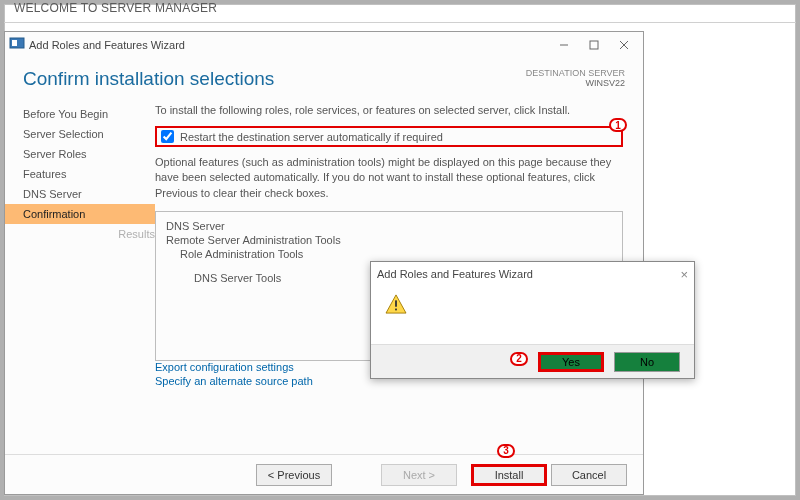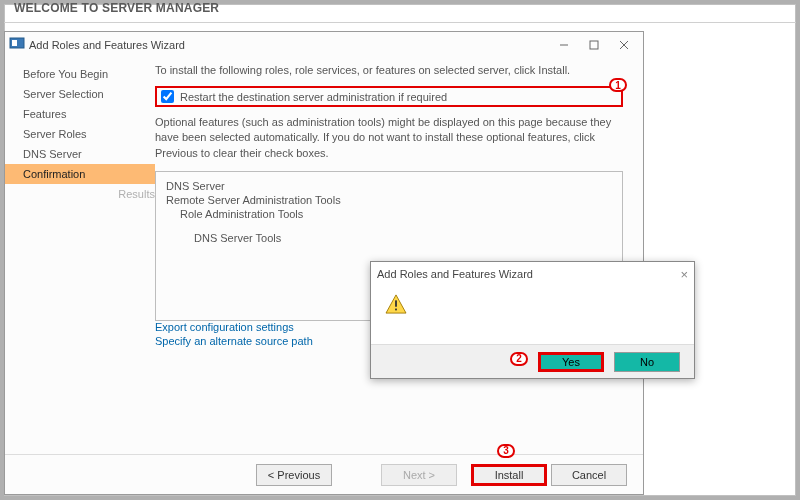--- a/index.html
+++ b/index.html
@@ -1,18 +1,18 @@
 <!DOCTYPE html>
 <html><head>
 <meta charset="utf-8">
 <style>
   * { box-sizing: border-box; margin: 0; padding: 0; font-family: "Segoe UI", Arial, sans-serif; }
   body { background: #b0b0b0; width: 800px; height: 500px; overflow: hidden; position: relative; }
   .page-bg { position:absolute; inset:0; background:#fff; border:1px solid #c0c0c0; margin:4px; }
-  .welcome { position:absolute; top:1px; left:14px; font-size:12px; font-weight:700; color:#5a5a5a; letter-spacing:0.2px;text-align:right;}
+  .welcome { position:absolute; top:1px; left:14px; font-size:12px; font-weight:400; color:#5a5a5a; letter-spacing:0.2px;text-align:right;}
   .welcome-line { position:absolute; top:22px; left:4px; right:4px; height:1px; background:#d0d0d0;}
   .window { position:absolute; top:31px; left:4px; width:640px; height:464px; background:#fcfcfc; border:1px solid #9a9a9a; display:flex; flex-direction:column; }
   .titlebar { height:26px; display:flex; align-items:center; padding:0 4px; }
   .titlebar .icon svg { width:16px; height:16px; margin-right:4px;}
   .titlebar .title { font-size:11px; color:#444; flex:1;}
   .winbtn { width:30px; height:22px; display:flex; align-items:center; justify-content:center; color:#666; font-size:12px;}
   .winbtn svg { width:10px; height:10px; stroke:#666; stroke-width:1;}
   .header { display:flex; padding:10px 18px 8px 18px; }
   .header h1 { font-size:19px; font-weight:300; color:#1a6b9f; flex:1;}
   .dest { text-align:right; font-size:9px; color:#666;}
@@ -38,21 +38,21 @@
   .btn { width:76px; height:22px; font-size:11px; background:#efefef; border:1px solid #aaa; color:#333; display:flex; align-items:center; justify-content:center;text-align:right;}
   .btn.dis { color:#aaa; border-color:#ccc;margin-left:45px;}
   .btn.red { border:3px solid #e20000; }
   
   .modal { position:absolute; top:261px; left:370px; width:325px; height:118px; background:#fff; border:1px solid #888; box-shadow:0 2px 8px rgba(0,0,0,0.3); z-index:10; display:flex; flex-direction:column;}
   .modal .mtitle { height:24px; display:flex; align-items:center; padding:0 6px; font-size:11px; color:#444;}
   .modal .mtitle .t { flex:1;}
   .modal .mbody { flex:1; display:flex; padding:6px 10px; font-size:10px; color:#444; line-height:1.35;}
   .modal .warn { width:30px; display:flex; align-items:flex-start; justify-content:center; padding-top:2px;}
   .modal .mfoot { height:34px; background:#f0f0f0; border-top:1px solid #ddd; display:flex; align-items:center; justify-content:flex-end; padding-right:14px; gap:10px;}
-  .mbtn { width:66px; height:20px; font-size:11px; background:#14b8a6; border:1px solid #999; display:flex; align-items:center; justify-content:center;}
+  .mbtn { width:66px; height:20px; font-size:11px; background:#15803d; border:1px solid #999; display:flex; align-items:center; justify-content:center;}
   .mbtn.red { border:3px solid #e20000;}
   .warn-tri { width:22px; height:20px; }
 </style>
 </head>
 <body>
 
 <div class="page-bg"></div>
 <div class="welcome">WELCOME TO SERVER MANAGER</div>
 <div class="welcome-line"></div>
 
@@ -76,37 +76,44 @@
         </svg>
       </div>
     <div class="winbtn">
         <svg viewBox="0 0 10 10">
           <line x1="1" y1="1" x2="9" y2="9"></line>
           <line x1="9" y1="1" x2="1" y2="9"></line>
         </svg>
       </div>
   </div>
 
+  <div class="header">
+    <h1>Confirm installation selections</h1>
+    <div class="dest">
+      <div class="lbl">DESTINATION SERVER</div>
+      <div>WINSV22</div>
+    </div>
+  </div>
 
   <div class="body">
     <div class="sidebar">
       <div class="side-item">Before You Begin</div>
       <div class="side-item">Server Selection</div>
+      <div class="side-item">Server Roles</div>
       <div class="side-item">Features</div>
-      <div class="side-item">Server Roles</div>
       <div class="side-item">DNS Server</div>
       <div class="side-item sel">Confirmation</div>
       <div class="side-item dis">Results</div>
     </div>
 
     <div class="content">
       <div class="intro">To install the following roles, role services, or features on selected server, click Install.</div>
       <div class="chkrow">
         <input type="checkbox" checked="" style="">
-        <span>Restart the destination server administration if required</span>
+        <span>Restart the destination server automatically if required</span>
         <div class="annot" style="right:-6px; top:-10px;">1</div>
       </div>
       <div class="opttxt">Optional features (such as administration tools) might be displayed on this page because they have been selected automatically. If you do not want to install these optional features, click Previous to clear their check boxes.</div>
       <div class="featbox">
         <div class="feat-l0">DNS Server</div>
         <div class="feat-l0">Remote Server Administration Tools</div>
         <div class="feat-l1">Role Administration Tools</div>
         <div class="feat-l2">DNS Server Tools</div>
       </div>
       <div class="links">

